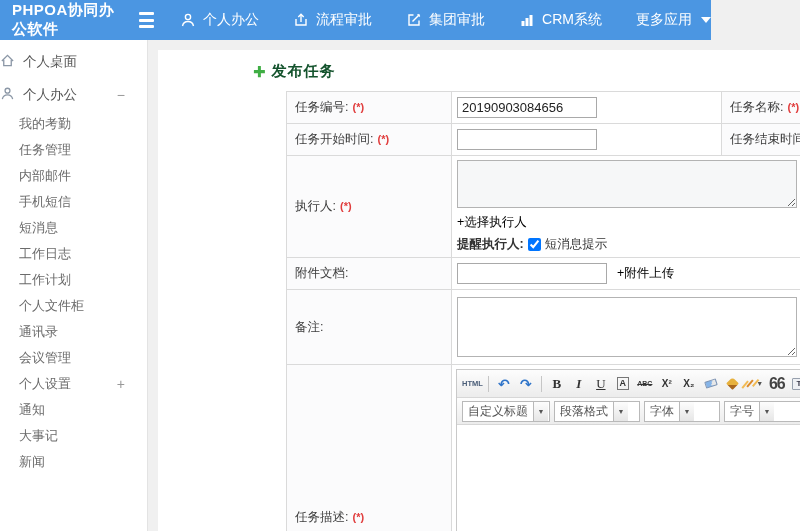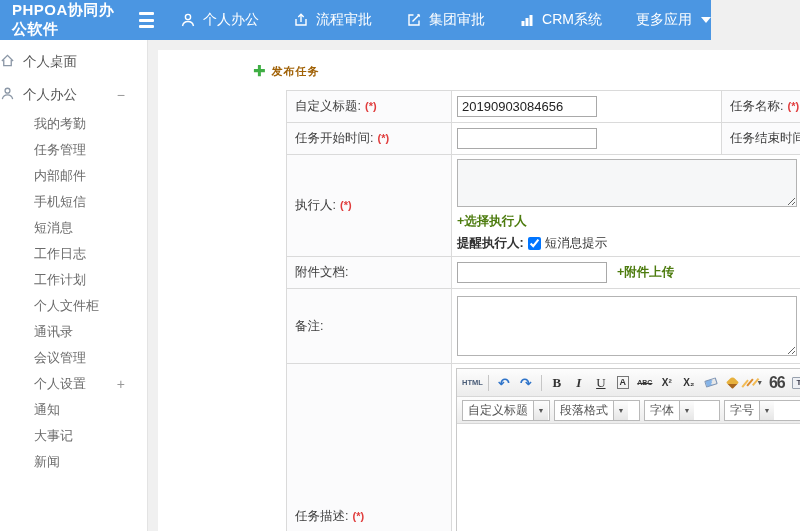--- a/index.html
+++ b/index.html
@@ -18,42 +18,42 @@
   .caret-down { width:0; height:0; border-left:5px solid transparent; border-right:5px solid transparent; border-top:6px solid #fff; margin-left:2px; }
 
   
   .sidebar { position:absolute; left:0; top:40px; width:148px; bottom:0; background:#fff;
     border-right:1px solid #e3e3e3; padding-top:5px; overflow:hidden; z-index:4; }
   .sb-item { position:relative; height:33px; display:flex; align-items:center; 
     font-size:13.5px; color:#555; cursor:pointer; }
   .sb-item svg { margin-right:8px; flex:none; }
   .sb-toggle { position:absolute; right:22px; top:50%; transform:translateY(-50%);
     color:#999; font-size:14px; line-height:1; }
-  .sb-child { position:relative; height:26px; line-height:26px; padding-left:34px;
+  .sb-child { position:relative; height:26px; line-height:26px; padding-left:19px;
     font-size:13px; color:#6b6b6b; cursor:pointer; white-space:nowrap; }
   .sb-child .sb-toggle { right:22px; }
 
   
   .main { position:absolute; left:158px; top:50px; width:642px; height:481px;
     background:#fff; overflow:hidden; }
   .form-title { margin:12px 0 10px 95px; display:flex; align-items:center; gap:6px; }
   .plus-icon { color:#3fae44; font-size:15px; font-weight:bold; text-shadow:0 1px 0 #cfe9cf; }
-  .form-title b { font-size:11px; color:#a16207; letter-spacing:1px; }
+  .form-title b { font-size:15px; color:#14532d; letter-spacing:1px; }
 
   table.task { border-collapse:collapse; table-layout:fixed; width:795px; margin-left:128px; }
   table.task td { border:1px solid #dadada; vertical-align:middle; }
   td.lbl { background:#fbfbfc; padding-left:8px; font-size:12.5px; color:#3d3d3d; }
   td.val { background:#fff; padding:4px 5px; }
   .req { color:#e03c3c; font-size:11px; margin-left:4px; font-weight:bold; }
 
   .inp { height:21px; border:1px solid #a9a9a9; font-size:13px; padding:1px 4px;
     font-family:"Liberation Sans","DejaVu Sans",sans-serif; color:#222; background:#fff; }
   .ta { display:block; border:1px solid #b3b3b3; font-size:13px;
     font-family:"Liberation Sans","DejaVu Sans",sans-serif; }
-  .link { color:#4d7c0f; font-size:12.5px; text-decoration:none; cursor:pointer;font-weight:bold; }
+  .link { color:#000000; font-size:12.5px; text-decoration:none; cursor:pointer; }
   .remind-row { margin-top:5px; font-size:12.5px; color:#333; display:flex; align-items:center; gap:4px; }
   .remind-row b { font-weight:bold; }
   .attach-wrap { display:flex; align-items:center; gap:10px; }
 
   
   .editor { margin:2px; width:620px; border:1px solid #c9c9c9; background:#fff; }
   .ed-toolbar { display:flex; align-items:center; padding:0 5px; gap:2px;
     background:linear-gradient(#fdfdfd,#ececec); border-bottom:1px solid #d7d7d7; }
   .ed-toolbar.row1 { height:28px; }
   .ed-toolbar.row2 { height:27px; gap:4px; }
@@ -191,21 +191,21 @@
 
   <table class="task" data-name="task-form">
     <colgroup>
         <col style="width:165px">
         <col style="width:270px">
         <col style="width:150px">
       </colgroup>
     <tbody>
         <tr style="height:32px">
       <td class="lbl" data-name="task-no-label-cell">
-        <span>自定义标题:</span><span class="req">(*)</span>
+        <span>任务编号:</span><span class="req">(*)</span>
       </td>
       <td class="val">
         <input class="inp" style="width: 140px;" data-name="task-no-input" value="20190903084656">
       </td>
       <td class="lbl" data-name="task-name-label-cell">
         <span>任务名称:</span><span class="req">(*)</span>
       </td>
 
     </tr>
     <tr style="height:32px">

